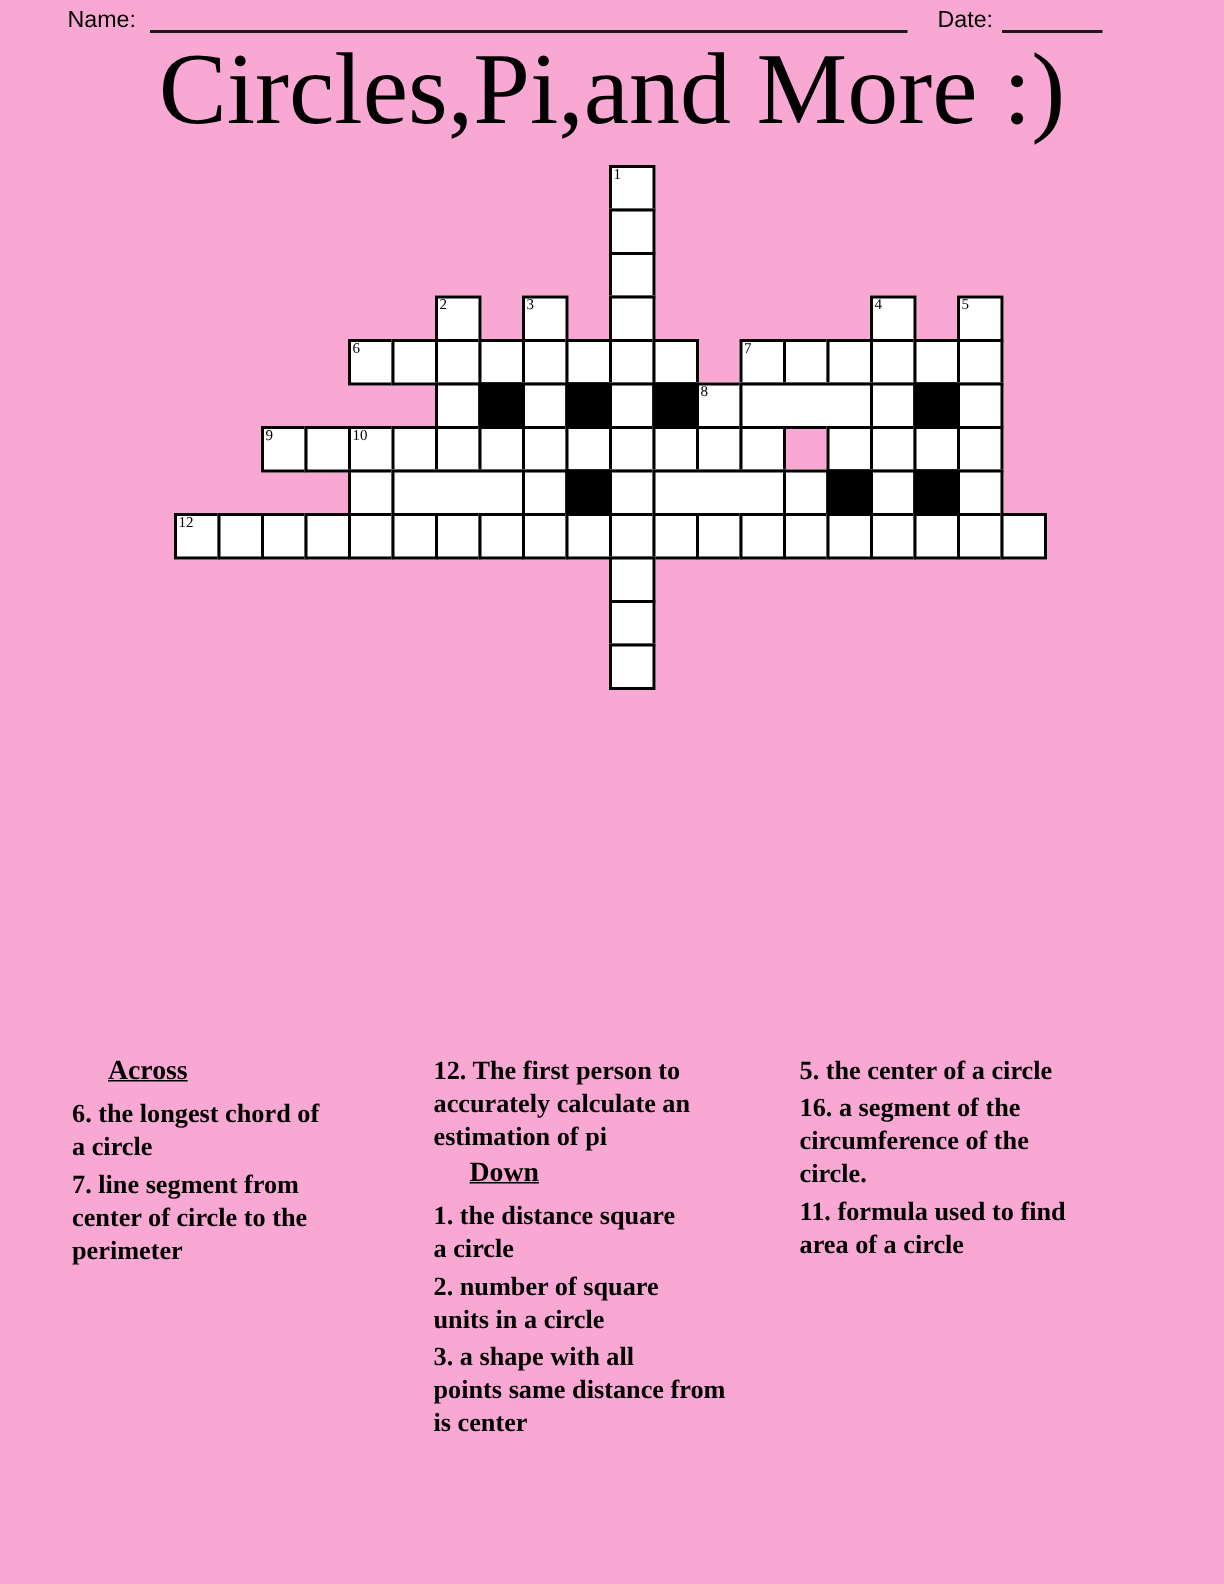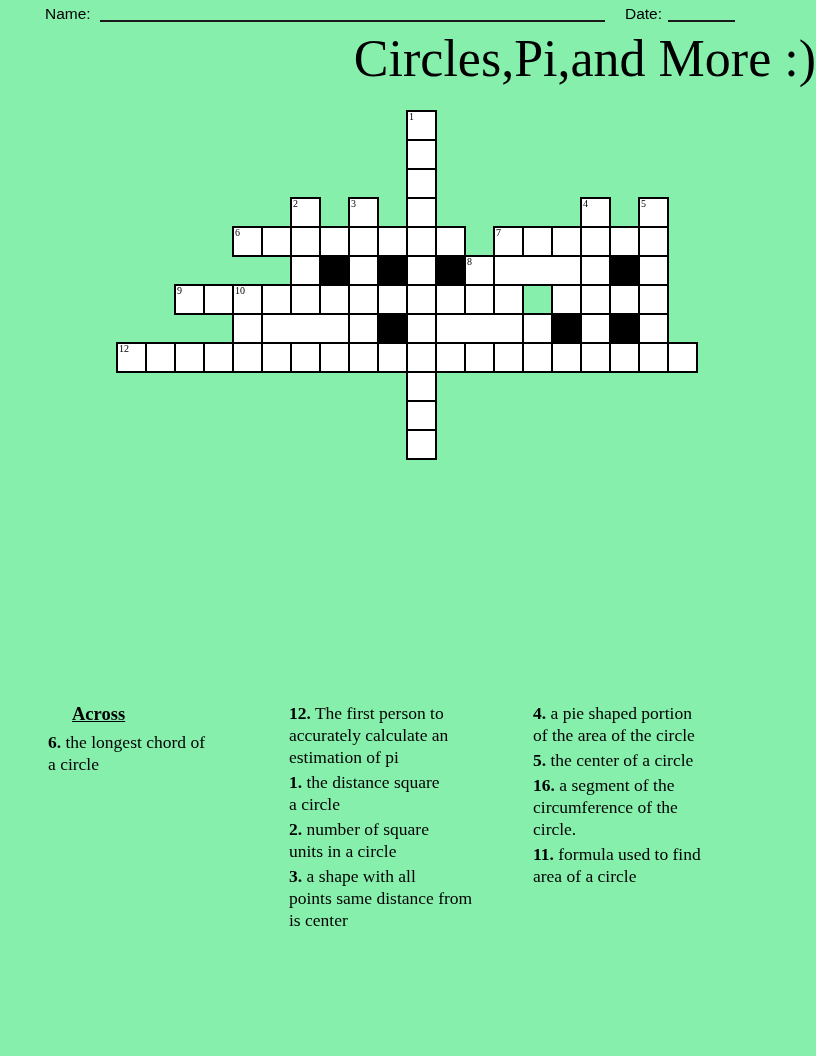--- a/index.html
+++ b/index.html
@@ -1,44 +1,44 @@
 <!DOCTYPE html>
 <html><head>
 <meta charset="utf-8">
 <style>
   html,body{margin:0;padding:0;background:#fff;}
-  .page{position:relative;width:816px;height:1056px;background:#86efac;overflow:hidden;
+  .page{position:relative;width:816px;height:1056px;background:#f9a8d4;overflow:hidden;
         font-family:"Liberation Serif",serif;color:#000;}
 
   
   .hdr-label{position:absolute;font-family:"Liberation Sans",sans-serif;font-size:15.5px;top:5px;}
   .rule{position:absolute;height:2px;background:#1a1a1a;top:20px;}
   #name-label{left:45px;}
   #name-rule{left:100px;width:505px;}
   #date-label{left:625px;}
   #date-rule{left:668px;width:67px;}
 
   
-  .title{position:absolute;top:29px;left:0;width:816px;text-align:right;
-         font-size:52px;line-height:60px;font-family:"Liberation Serif",serif;}
+  .title{position:absolute;top:29px;left:0;width:816px;text-align:center;
+         font-size:68px;line-height:60px;font-family:"Liberation Serif",serif;}
 
   
   #grid{position:absolute;left:116px;top:110px;}
   .cell{position:absolute;box-sizing:border-box;height:31px;background:#fff;
         border:2px solid #000;}
   .cell.black{background:#000;}
   .num{position:absolute;top:-1px;left:1px;font-size:10px;line-height:11px;
        font-family:"Liberation Serif",serif;}
 
   
   .clue-col{position:absolute;top:702px;font-size:17.5px;line-height:22px;}
   #clue-col-1{left:48px;width:242px;}
   #clue-col-2{left:289px;width:248px;}
   #clue-col-3{left:533px;width:230px;}
-  .clue{margin:0 0 3px 0;white-space:pre-line;}
+  .clue{margin:0 0 3px 0;white-space:pre-line;font-weight:bold;}
   .clue-head{margin:1px 0 6px 0;font-size:18.5px;font-weight:bold;}
   .clue-head span{text-decoration:underline;margin-left:24px;}
 </style>
 </head>
 <body>
 
 <div class="page">
 
   <span class="hdr-label" id="name-label">Name:</span>
   <div class="rule" id="name-rule"></div>
@@ -156,36 +156,38 @@
       <div class="cell" style="left: 551px; top: 232px; width: 31px;"></div>
       <div class="cell" style="left: 290px; top: 261px; width: 31px;"></div>
       <div class="cell" style="left: 290px; top: 290px; width: 31px;"></div>
       <div class="cell" style="left: 290px; top: 319px; width: 31px;"></div>
     </div>
 
   <div class="clue-col" id="clue-col-1">
       <p class="clue-head"><span>Across</span></p>
       <p class="clue"><b>6.</b><span> the longest chord of
 a circle</span></p>
+      <p class="clue"><b>7.</b><span> line segment from
+center of circle to the
+perimeter</span></p>
     </div>
   <div class="clue-col" id="clue-col-2">
       <p class="clue"><b>12.</b><span> The first person to
 accurately calculate an
 estimation of pi</span></p>
+      <p class="clue-head"><span>Down</span></p>
       <p class="clue"><b>1.</b><span> the distance square
 a circle</span></p>
       <p class="clue"><b>2.</b><span> number of square
 units in a circle</span></p>
       <p class="clue"><b>3.</b><span> a shape with all
 points same distance from
 is center</span></p>
     </div>
   <div class="clue-col" id="clue-col-3">
-      <p class="clue"><b>4.</b><span> a pie shaped portion
-of the area of the circle</span></p>
       <p class="clue"><b>5.</b><span> the center of a circle</span></p>
       <p class="clue"><b>16.</b><span> a segment of the
 circumference of the
 circle.</span></p>
       <p class="clue"><b>11.</b><span> formula used to find
 area of a circle</span></p>
     </div>
 
 </div>
 

